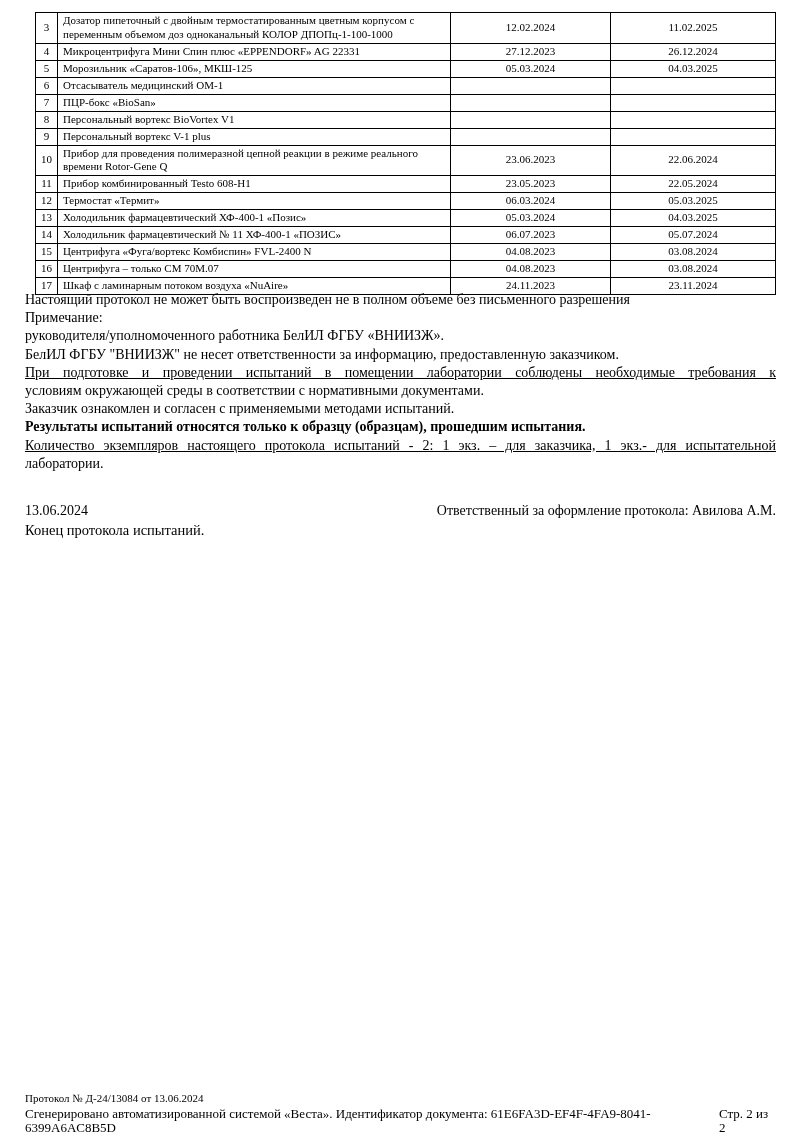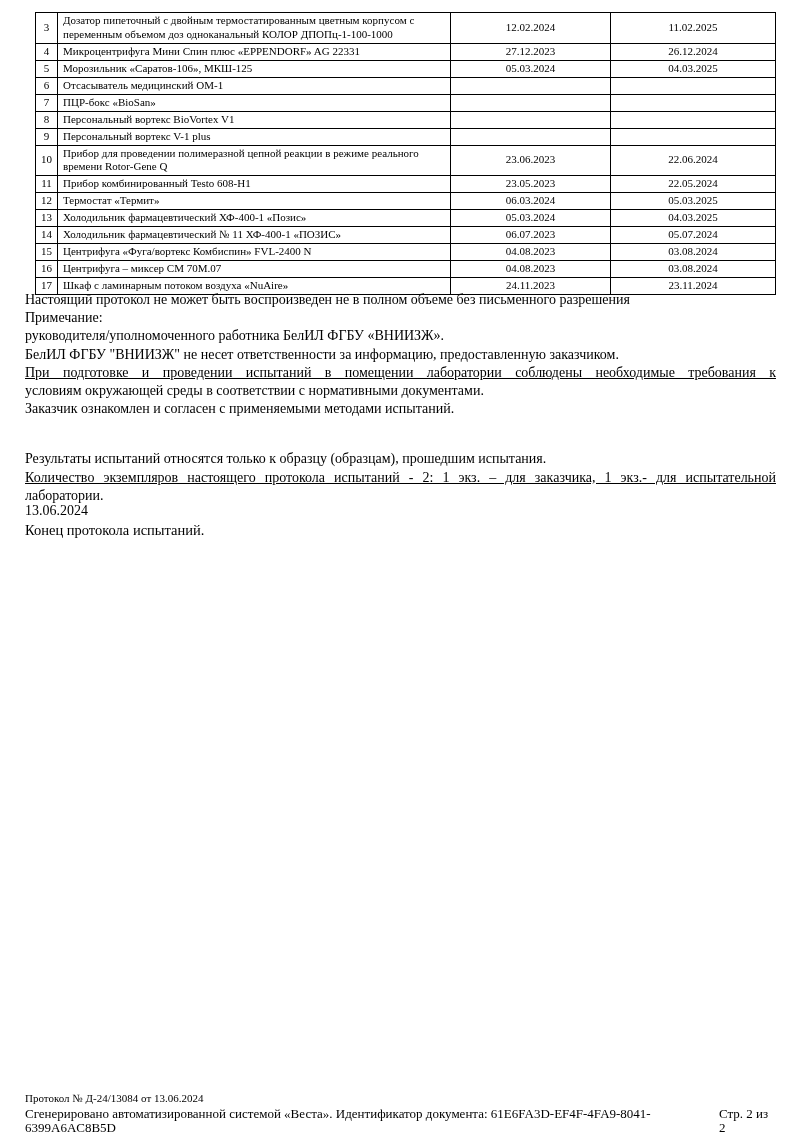--- a/index.html
+++ b/index.html
@@ -46,21 +46,21 @@
     font-size: 14px;
     line-height: 18.2px;
   }
   .note-line { white-space: nowrap; }
   .note-line.justify {
     white-space: normal;
     text-align: justify;
     text-align-last: justify;
     text-decoration: underline;
   }
-  .note-line.bold { font-weight: normal; white-space: nowrap; margin-top: 32px; }
+  .note-line.bold { font-weight: bold; white-space: nowrap; }
 
   
   .sig-row {
     position: absolute;
     top: 502px;
     left: 25px;
     width: 751px;
     display: flex;
     justify-content: space-between;
     font-size: 14px;
@@ -143,21 +143,21 @@
         <td class="date"></td>
       </tr>
       <tr>
         <td class="num">9</td>
         <td class="desc">Персональный вортекс V-1 plus</td>
         <td class="date"></td>
         <td class="date"></td>
       </tr>
       <tr>
         <td class="num">10</td>
-        <td class="desc">Прибор для проведении полимеразной цепной реакции в режиме реального времени Rotor-Gene Q</td>
+        <td class="desc">Прибор для проведения полимеразной цепной реакции в режиме реального времени Rotor-Gene Q</td>
         <td class="date">23.06.2023</td>
         <td class="date">22.06.2024</td>
       </tr>
       <tr>
         <td class="num">11</td>
         <td class="desc">Прибор комбинированный Testo 608-H1</td>
         <td class="date">23.05.2023</td>
         <td class="date">22.05.2024</td>
       </tr>
       <tr>
@@ -179,21 +179,21 @@
         <td class="date">05.07.2024</td>
       </tr>
       <tr>
         <td class="num">15</td>
         <td class="desc">Центрифуга «Фуга/вортекс Комбиспин» FVL-2400 N</td>
         <td class="date">04.08.2023</td>
         <td class="date">03.08.2024</td>
       </tr>
       <tr>
         <td class="num">16</td>
-        <td class="desc">Центрифуга – миксер СМ 70М.07</td>
+        <td class="desc">Центрифуга – только СМ 70М.07</td>
         <td class="date">04.08.2023</td>
         <td class="date">03.08.2024</td>
       </tr>
       <tr>
         <td class="num">17</td>
         <td class="desc">Шкаф с ламинарным потоком воздуха «NuAire»</td>
         <td class="date">24.11.2023</td>
         <td class="date">23.11.2024</td>
       </tr>
     </tbody>
@@ -207,20 +207,21 @@
     <div class="note-line justify">При подготовке и проведении испытаний в помещении лаборатории соблюдены необходимые требования к</div>
     <div class="note-line">условиям окружающей среды в соответствии с нормативными документами.</div>
     <div class="note-line">Заказчик ознакомлен и согласен с применяемыми методами испытаний.</div>
     <div class="note-line bold">Результаты испытаний относятся только к образцу (образцам), прошедшим испытания.</div>
     <div class="note-line justify">Количество экземпляров настоящего протокола испытаний - 2: 1 экз. – для заказчика, 1 экз.- для испытательной</div>
     <div class="note-line">лаборатории.</div>
   </div>
 
 <div class="sig-row">
   <span>13.06.2024</span>
+  <span>Ответственный за оформление протокола: Авилова А.М.</span>
 </div>
 
 <div class="end-line">Конец протокола испытаний.</div>
 
 <div class="footer-line1">Протокол № Д-24/13084 от 13.06.2024</div>
 
 <div class="footer-line2">
   <span>Сгенерировано автоматизированной системой «Веста». Идентификатор документа: 61E6FA3D-EF4F-4FA9-8041-6399A6AC8B5D</span>
   <span>Стр. 2 из 2</span>
 </div>

